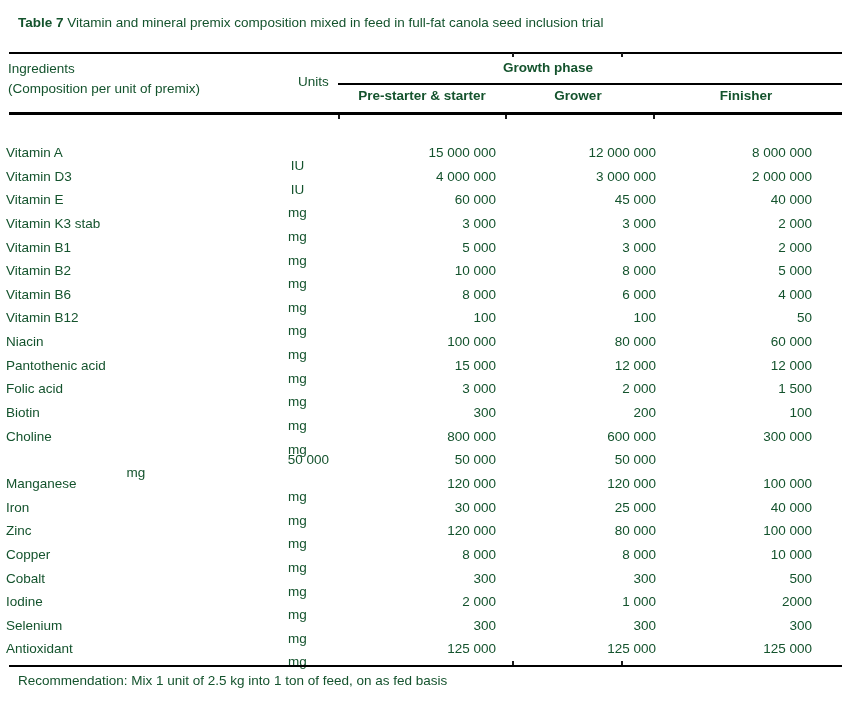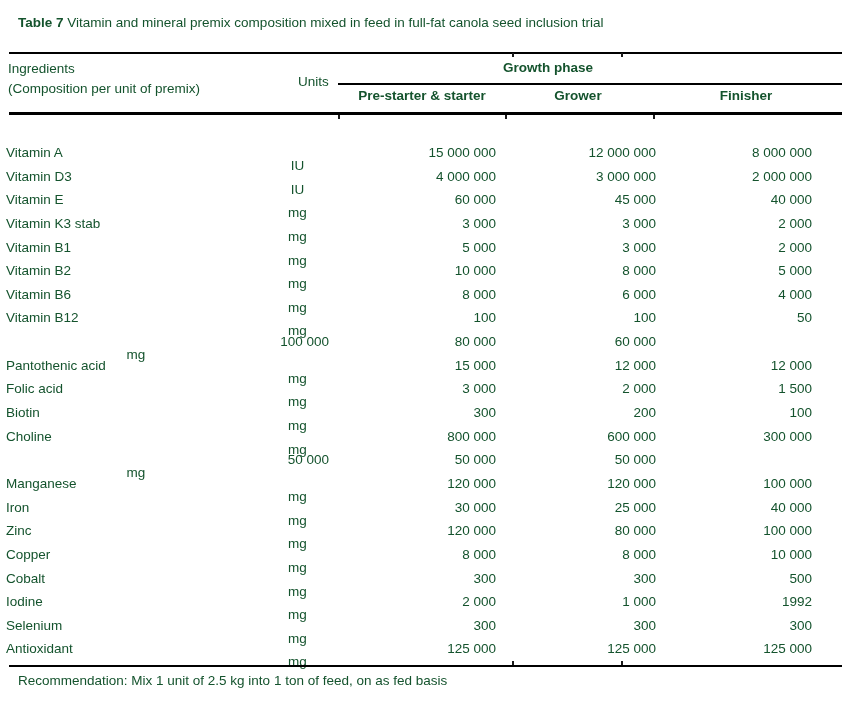--- a/index.html
+++ b/index.html
@@ -177,20 +177,21 @@
         <div class="cell-val">4 000</div>
       </div>
       <div class="row">
         <div class="cell-ing">Vitamin B12</div>
         <div class="cell-units">mg</div>
         <div class="cell-val">100</div>
         <div class="cell-val">100</div>
         <div class="cell-val">50</div>
       </div>
       <div class="row">
+        <div class="cell-ing">Niacin</div>
         <div class="cell-units">mg</div>
         <div class="cell-val">100 000</div>
         <div class="cell-val">80 000</div>
         <div class="cell-val">60 000</div>
       </div>
       <div class="row">
         <div class="cell-ing">Pantothenic acid</div>
         <div class="cell-units">mg</div>
         <div class="cell-val">15 000</div>
         <div class="cell-val">12 000</div>
@@ -256,21 +257,21 @@
         <div class="cell-units">mg</div>
         <div class="cell-val">300</div>
         <div class="cell-val">300</div>
         <div class="cell-val">500</div>
       </div>
       <div class="row">
         <div class="cell-ing">Iodine</div>
         <div class="cell-units">mg</div>
         <div class="cell-val">2 000</div>
         <div class="cell-val">1 000</div>
-        <div class="cell-val">1992</div>
+        <div class="cell-val">2000</div>
       </div>
       <div class="row">
         <div class="cell-ing">Selenium</div>
         <div class="cell-units">mg</div>
         <div class="cell-val">300</div>
         <div class="cell-val">300</div>
         <div class="cell-val">300</div>
       </div>
       <div class="row">
         <div class="cell-ing">Antioxidant</div>

